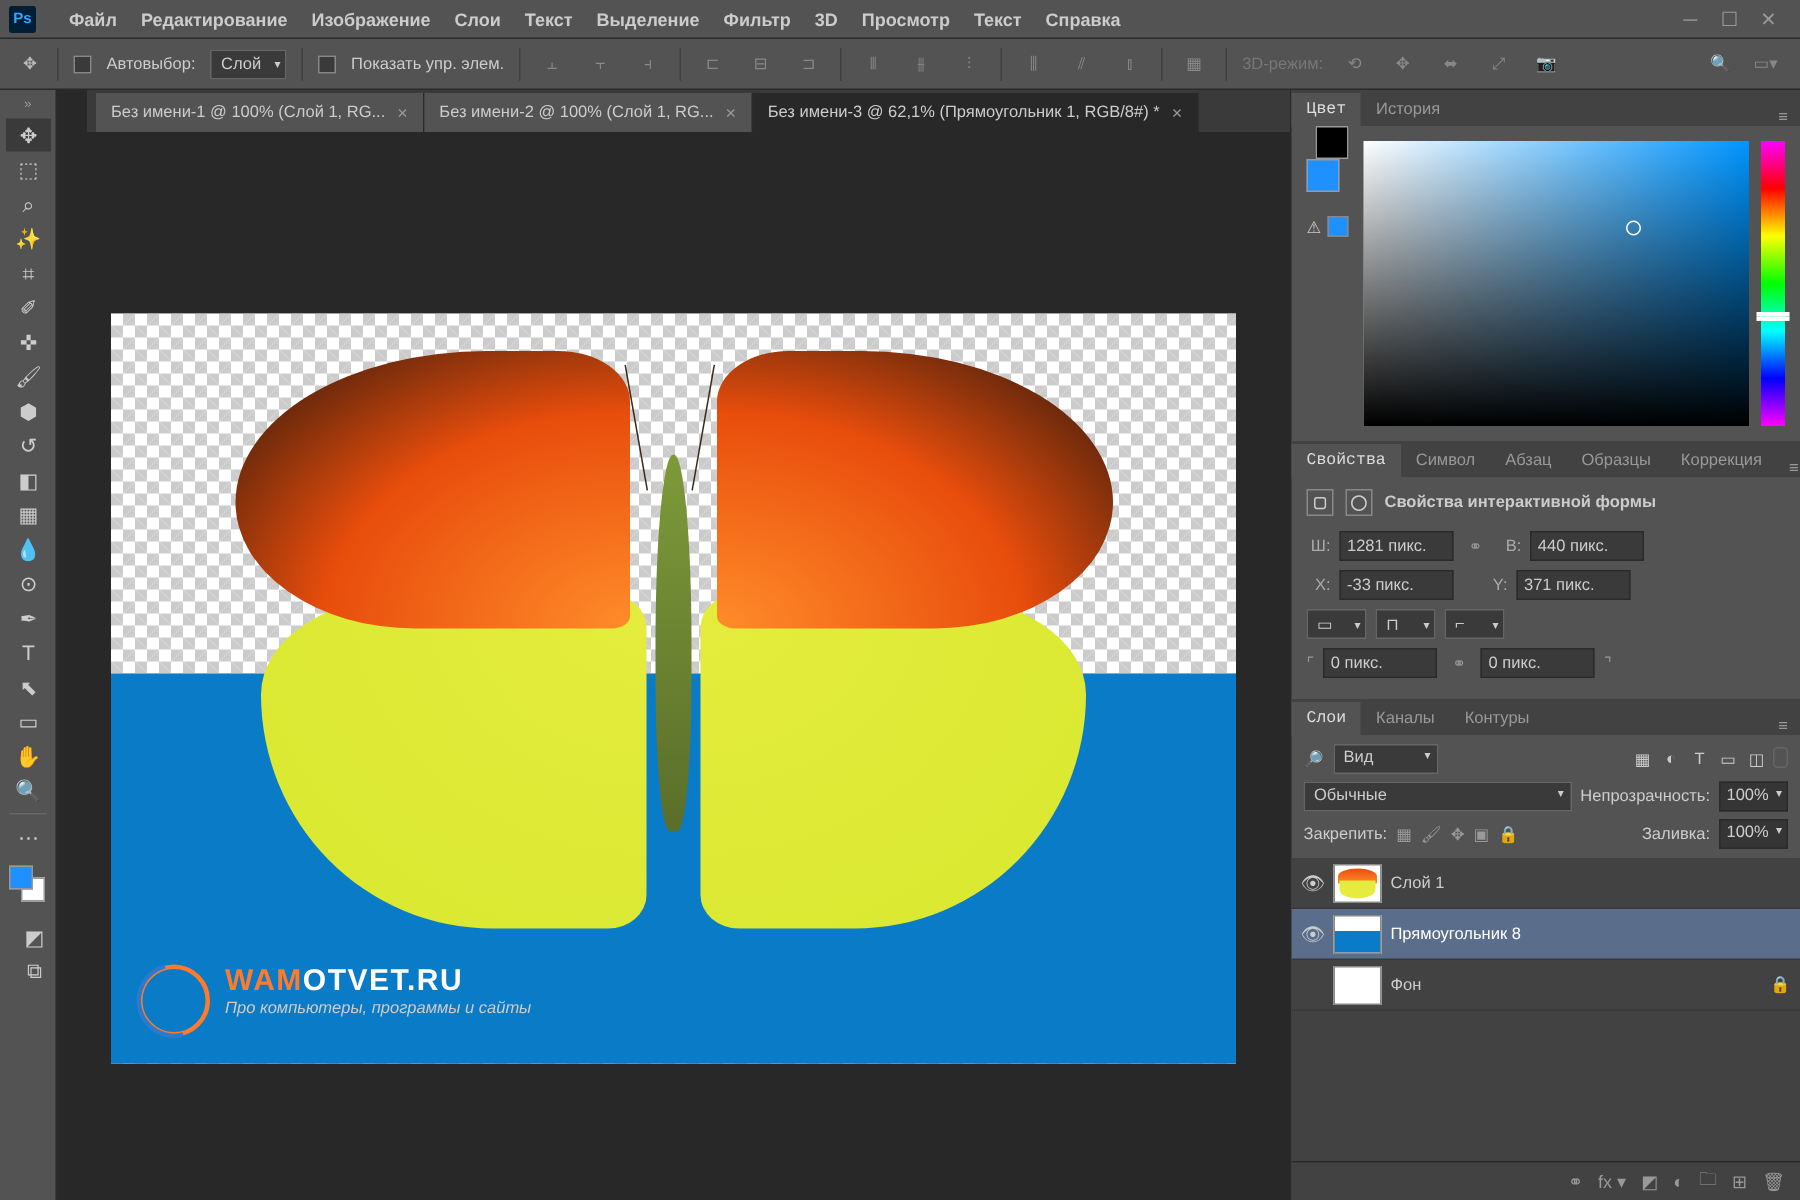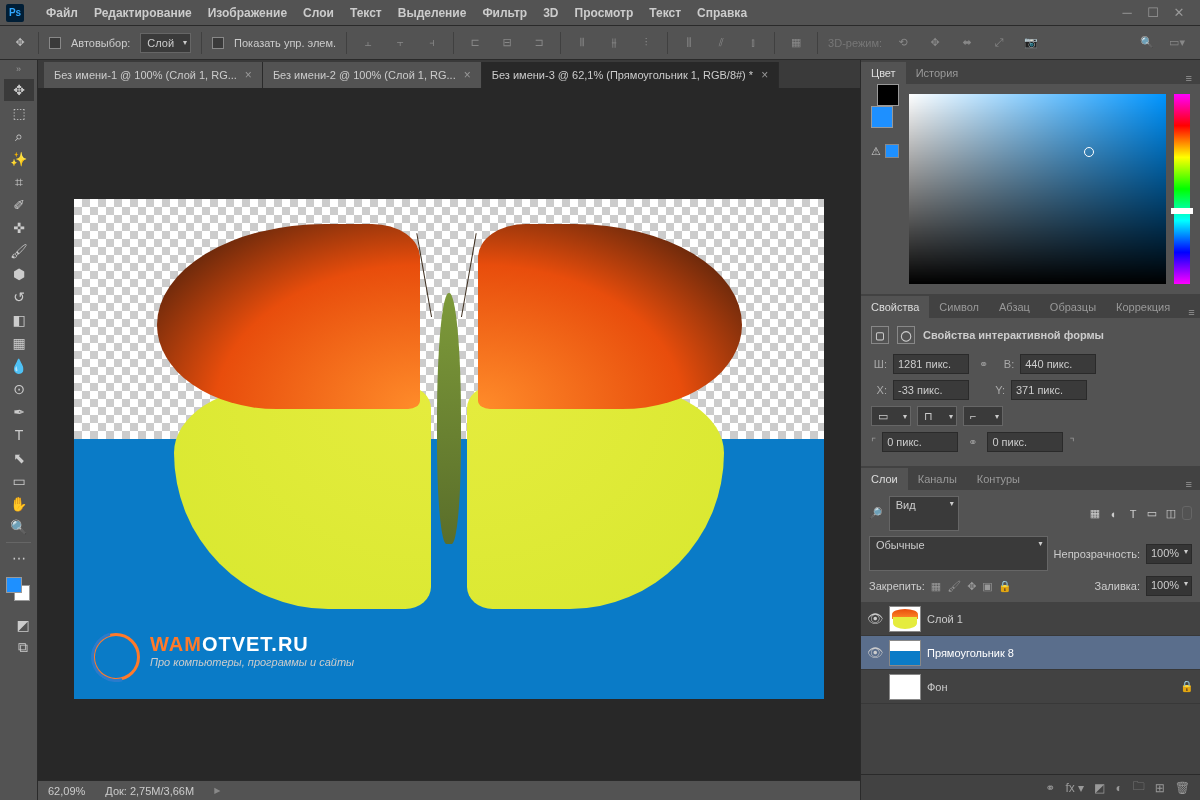--- a/index.html
+++ b/index.html
@@ -18,21 +18,21 @@
 .opt-btn { width: 22px; height: 22px; display: flex; align-items: center; justify-content: center; color: #888; }
 .main-area { display: flex; height: calc(800px - 60px); }
 .toolbar { width: 38px; background: #535353; border-right: 1px solid #2a2a2a; padding-top: 4px; }
 .toolbar-chevron { height: 14px; text-align: center; color: #999; font-size: 9px; }
 .tool { width: 30px; height: 22px; margin: 1px 4px; display: flex; align-items: center; justify-content: center; color: #ccc; cursor: pointer; font-size: 14px; }
 .tool.active { background: #3a3a3a; }
 .tool-swatch { margin: 8px 6px; position: relative; width: 24px; height: 24px; }
 .swatch-fg { position: absolute; width: 16px; height: 16px; border: 1px solid #999; top: 0; left: 0; }
 .swatch-bg { position: absolute; width: 16px; height: 16px; border: 1px solid #999; bottom: 0; right: 0; }
 .canvas-area { flex: 1; background: #282828; display: flex; flex-direction: column; }
-.doc-tabs { height: 28px; background: #3a3a3a; display: flex; align-items: flex-end; padding-left: 6px; }
+.doc-tabs { height: 28px; background: #3a3a3a; display: flex; align-items: flex-end; padding-left: 6px; margin-left: 20px; }
 .doc-tab { padding: 6px 10px; background: #535353; color: #ccc; font-size: 11px; border-right: 1px solid #2a2a2a; display: flex; align-items: center; gap: 8px; cursor: pointer; }
 .doc-tab.active { background: #282828; }
 .tab-close { color: #999; font-size: 12px; cursor: pointer; }
 .canvas-viewport { flex: 1; display: flex; align-items: center; justify-content: center; position: relative; overflow: hidden; }
 .canvas { background-image: linear-gradient(45deg,#ccc 25%,transparent 25%),linear-gradient(-45deg,#ccc 25%,transparent 25%),linear-gradient(45deg,transparent 75%,#ccc 75%),linear-gradient(-45deg,transparent 75%,#ccc 75%); background-size:16px 16px; background-position:0 0,0 8px,8px -8px,-8px 0; background-color:#fff; position: relative; width: 750px; height: 500px; margin-top: 30px; }
 .blue-rect { position: absolute; background: #0a7bc7; left: 0; right: 0; top: 48%; bottom: 0; }
 .butterfly { position: absolute; top: 5%; left: 11%; right: 11%; bottom: 18%; }
 .wing-tl { position: absolute; top: 0; left: 0; width: 45%; height: 48%; background: radial-gradient(ellipse at bottom right, #ff8c2a, #e84d0c 55%, #3a1b0c 95%); border-radius: 70% 20% 5% 50% / 60% 20% 5% 50%; }
 .wing-tr { position: absolute; top: 0; right: 0; width: 45%; height: 48%; background: radial-gradient(ellipse at bottom left, #ff8c2a, #e84d0c 55%, #3a1b0c 95%); border-radius: 20% 70% 50% 5% / 20% 60% 50% 5%; }
 .wing-bl { position: absolute; bottom: 0; left: 3%; width: 44%; height: 58%; background: radial-gradient(ellipse at top right, #e5ec3e, #d8e82f); border-radius: 40% 10% 10% 60% / 30% 10% 10% 70%; }
@@ -45,42 +45,42 @@
 .wm-icon::after { content: ''; position: absolute; inset: -4px; border: 3px solid #2a7bcc; border-radius: 50%; border-top-color: transparent; border-right-color: transparent; transform: rotate(30deg); }
 .wm-text { display: flex; flex-direction: column; }
 .wm-title { font-size: 20px; letter-spacing: 1px; }
 .wm-title .c1 { color: #ff7a2a; font-weight: bold; }
 .wm-title .c2 { color: #fff; font-weight: bold; }
 .wm-sub { font-size: 11px; color: #ccc; font-style: italic; }
 .status-bar { height: 20px; background: #535353; display: flex; align-items: center; padding: 0 10px; gap: 20px; border-top: 1px solid #2a2a2a; font-size: 11px; }
 .panels { width: 340px; background: #535353; display: flex; flex-direction: column; border-left: 1px solid #2a2a2a; }
 .panel-tabs { height: 24px; background: #424242; display: flex; align-items: flex-end; }
 .ptab { padding: 5px 10px; color: #999; cursor: pointer; font-size: 11px; }
-.ptab.active { background: #535353; color: #ddd; }
+.ptab.active { background: #535353; color: #ddd; font-family: Liberation Mono, monospace; }
 .panel-menu { margin-left: auto; padding: 0 8px; color: #999; }
 .color-panel { padding: 10px; display: flex; gap: 8px; }
 .color-swatches { display: flex; flex-direction: column; gap: 4px; }
 .csw { width: 22px; height: 22px; border: 1px solid #999; position: relative; }
 .csw2 { margin-left: 6px; margin-top: -10px; width: 22px; height: 22px; border: 1px solid #999; }
 .color-field { flex: 1; height: 190px; background: linear-gradient(to right, #fff, #0095ff), linear-gradient(to bottom, transparent, #000); background-blend-mode: multiply; position: relative; }
 .color-cursor { position: absolute; width: 10px; height: 10px; border: 1px solid #fff; border-radius: 50%; top: 28%; left: 68%; }
 .hue-strip { width: 16px; height: 190px; background: linear-gradient(to bottom, #ff00ff, #ff0000, #ffff00, #00ff00, #00ffff, #0000ff, #ff00ff); position: relative; }
 .hue-cursor { position: absolute; left: -3px; right: -3px; height: 4px; top: 60%; border-top: 3px solid #fff; border-bottom: 3px solid #fff; }
 .props-panel { padding: 8px 10px; }
 .prop-header { display: flex; align-items: center; gap: 8px; margin-bottom: 10px; font-weight: bold; }
 .prop-ic { width: 18px; height: 18px; border: 1px solid #888; display: flex; align-items: center; justify-content: center; font-size: 10px; }
 .prop-row { display: flex; align-items: center; gap: 6px; margin-bottom: 6px; }
 .prop-lbl { width: 16px; text-align: right; color: #aaa; }
 .prop-input { background: #3a3a3a; border: 1px solid #2a2a2a; color: #ccc; padding: 2px 4px; width: 76px; height: 20px; font-size: 11px; }
 .link-ic { color: #999; padding: 0 4px; }
 .swatch-sm { width: 24px; height: 18px; border: 1px solid #666; }
 .layers-panel { flex: 1; display: flex; flex-direction: column; }
 .layer-controls { padding: 6px 8px; display: flex; flex-direction: column; gap: 5px; }
 .lc-row { display: flex; align-items: center; gap: 6px; }
-.lc-select { background: #3a3a3a; border: 1px solid #666; padding: 2px 6px; flex: 1; height: 35px; position: relative; }
+.lc-select { background: #3a3a3a; border: 1px solid #666; padding: 2px 6px; flex: 1; height: 20px; position: relative; }
 .lc-select::after { content: '▾'; position: absolute; right: 4px; font-size: 8px; }
 .lc-num { background: #353535; border: 1px solid #2a2a2a; width: 46px; padding: 2px 4px; height: 20px; position: relative; text-align: left; }
 .lc-num::after { content: '▾'; position: absolute; right: 3px; font-size: 8px; }
 .layer-list { flex: 1; background: #424242; overflow-y: auto; }
 .layer-item { display: flex; align-items: center; padding: 3px 6px; border-bottom: 1px solid #383838; gap: 6px; height: 34px; }
 .layer-item.selected { background: #5a6e8c; color: #fff; }
 .layer-vis { width: 16px; color: #ccc; font-size: 13px; text-align: center; }
 .layer-thumb { width: 32px; height: 26px; border: 1px solid #888; background: #fff; display: flex; align-items: center; justify-content: center; font-size: 7px; overflow: hidden; position: relative; }
 .lt-bf .mb1 { position: absolute; top: 2px; left: 2px; right: 2px; height: 45%; background: linear-gradient(#e84d0c,#ff8c2a); border-radius: 50% 50% 0 0; }
 .lt-bf .mb2 { position: absolute; bottom: 2px; left: 3px; right: 3px; height: 50%; background: #e5ec3e; border-radius: 0 0 50% 50%; }
@@ -220,25 +220,20 @@
         </div>
         <div class="wm-logo">
           <div class="wm-icon"></div>
           <div class="wm-text">
             <div class="wm-title"><span class="c1">WAM</span><span class="c2">OTVET.RU</span></div>
             <div class="wm-sub">Про компьютеры, программы и сайты</div>
           </div>
         </div>
       </div>
     </div>
-    <div class="status-bar">
-      <span>62,09%</span>
-      <span>Док: 2,75M/3,66M</span>
-      <span style="font-size:8px;color:#888">▶</span>
-    </div>
   </div>
 
   <div class="panels">
 
     <div class="panel-tabs">
       <div class="ptab active">Цвет</div>
       <div class="ptab">История</div>
       <div class="panel-menu">≡</div>
     </div>
     <div class="color-panel">

